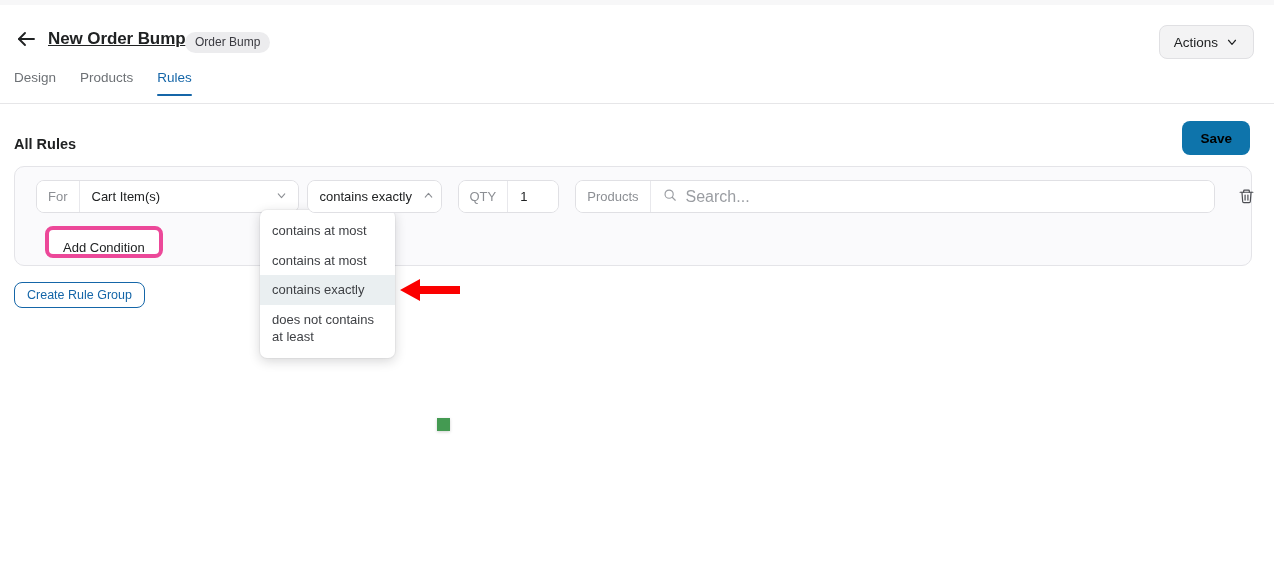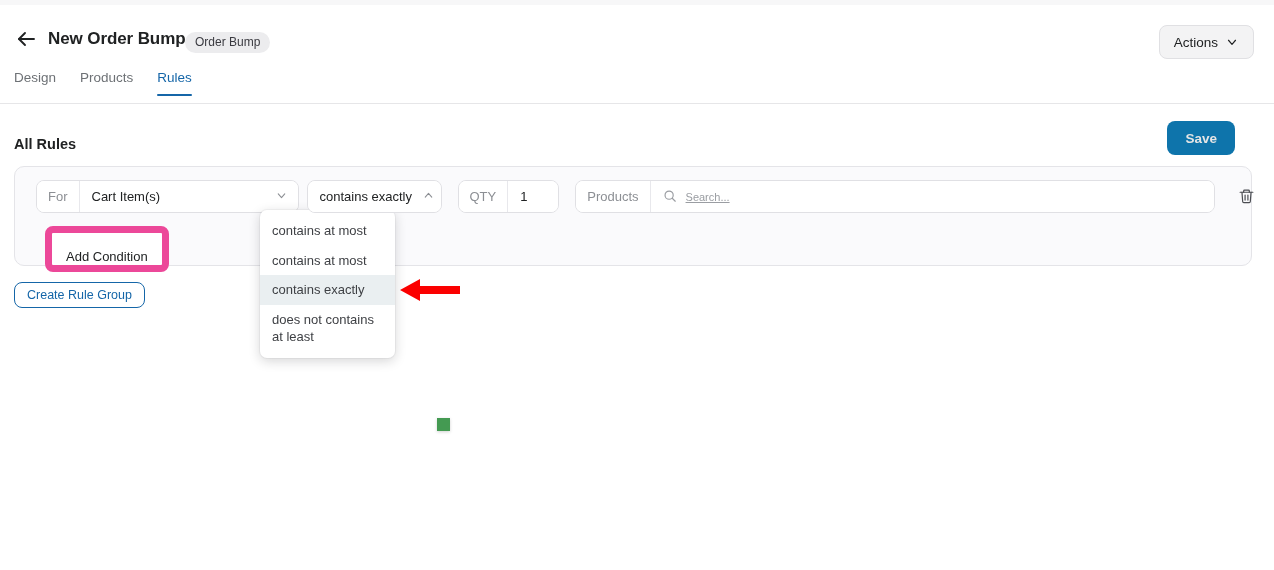--- a/index.html
+++ b/index.html
@@ -39,20 +39,21 @@
     cursor: pointer;
     color: #202223;
   }
   .page-title {
     position: absolute;
     left: 48px; top: 24px;
     font-size: 17px;
     font-weight: bold;
     color: #202223;
     letter-spacing: -0.1px;
+    text-decoration: underline;
   }
   .badge-order-bump {
     position: absolute;
     left: 185px; top: 27px;
     background: #ececee;
     color: #3a3a40;
     font-size: 12px;
     padding: 4px 10px 5px 10px;
     border-radius: 11px;
     line-height: 1;
@@ -124,23 +125,23 @@
   
   .rules-title {
     position: absolute;
     left: 14px; top: 136px;
     font-size: 14.5px;
     font-weight: bold;
     color: #202223;
   }
   .btn-save {
     position: absolute;
-    right: 39px; top: 121px;
+    right: 24px; top: 121px;
     background: #0e74ab;
-    color: #e5e5e5;
+    color: #000000;
     border: none;
     border-radius: 8px;
     height: 34px;
     padding: 0 18px;
     font-size: 13.5px;
     font-weight: bold;
     cursor: pointer;
     font-family: "Liberation Sans", sans-serif;
   }
 
@@ -204,50 +205,49 @@
     color: #202223;
     background: #ffffff;
     min-width: 26px;
     cursor: text;
   }
   .field-input {
     display: flex;
     align-items: center;
     gap: 9px;
     padding: 0 12px;
-    font-size: 11px;
+    font-size: 16px;
     color: #9a9da2;
     background: #ffffff;
     cursor: text;
     flex: 1;
-    text-decoration: underline;
   }
 
   .sel-cart { width: 196px; }
   .sel-op   { width: 135px; position: relative; z-index: 30; }
   .grp-products { width: 640px; }
 
   .btn-trash {
     margin-left: 10px;
     width: 26px; height: 30px;
     display: flex;
     align-items: center;
     justify-content: center;
     cursor: pointer;
     color: #4b4d52;
   }
 
   .btn-add-condition {
     position: absolute;
     left: 30px; top: 59px;
     background: #ffffff;
-    border: 7px solid #ec4899;
+    border: 4px solid #ec4899;
     border-radius: 8px;
     height: 32px;
-    padding: 16px 14px;
+    padding: 10px 14px;
     font-size: 13px;
     color: #202223;
     cursor: pointer;
     font-family: "Liberation Sans", sans-serif;
   }
 
   .btn-create-group {
     position: absolute;
     left: 14px; top: 282px;
     background: #ffffff;

